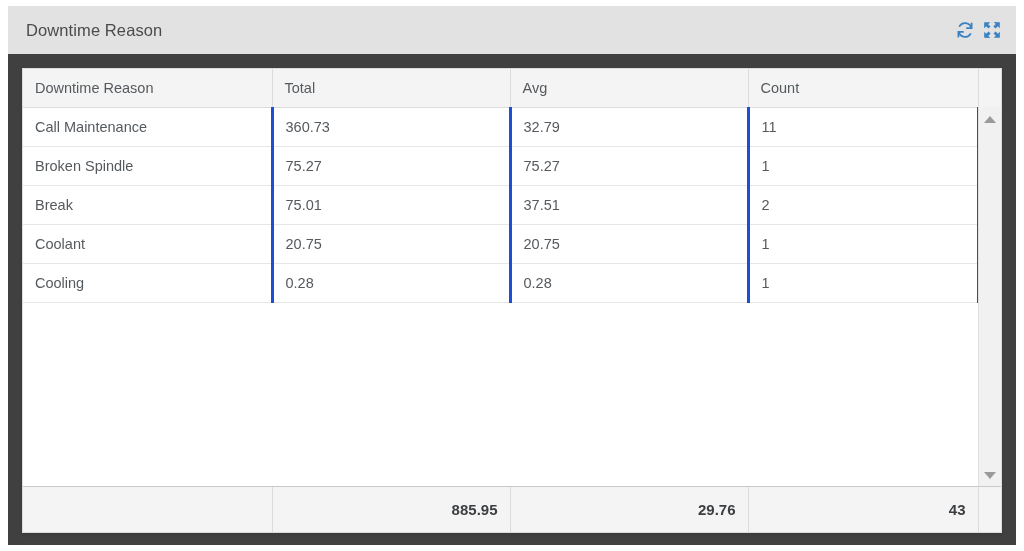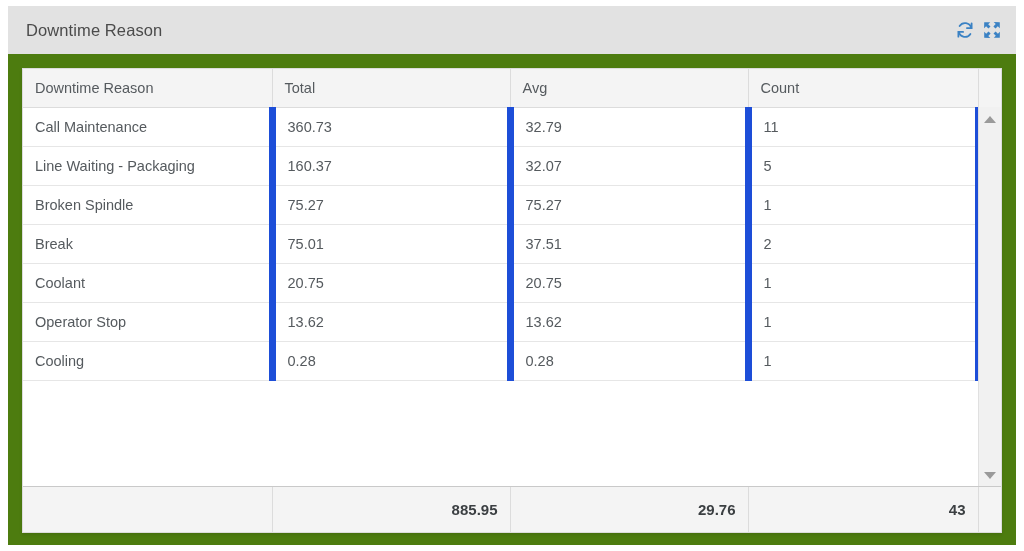--- a/index.html
+++ b/index.html
@@ -15,21 +15,21 @@
     font-family: "Liberation Sans", sans-serif;
     -webkit-font-smoothing: antialiased;
   }
 
   .panel {
     position: absolute;
     left: 8px;
     top: 6px;
     width: 1008px;
     height: 539px;
-    background: #4d7c0f;
+    background: #404040;
     box-sizing: border-box;
   }
 
   
   .panel-header {
     position: absolute;
     left: 0;
     top: 0;
     width: 1008px;
     height: 48px;
@@ -106,21 +106,21 @@
     white-space: nowrap;
     vertical-align: middle;
   }
   table.dt thead th.gutter {
     padding: 0;
     border-right: none;
   }
 
   table.dt tbody td {
     height: 39px;
-    border-right: 7px solid #1d4ed8;
+    border-right: 3px solid #1d4ed8;
     border-bottom: 1px solid #e6e6e6;
     color: #555a5e;
     font-size: 14.5px;
     padding: 0 12px;
     box-sizing: border-box;
     background: #ffffff;
     white-space: nowrap;
     vertical-align: middle;
   }
   table.dt tbody td.num { text-align: left; }
@@ -254,51 +254,37 @@
         </thead>
         <tbody id="dt-body">
             <tr>
               <td>Call Maintenance</td>
               <td class="num">360.73</td>
               <td class="num">32.79</td>
               <td class="num">11</td>
               <td class="gutter"></td>
             </tr>
             <tr>
-              <td>Line Waiting - Packaging</td>
-              <td class="num">160.37</td>
-              <td class="num">32.07</td>
-              <td class="num">5</td>
-              <td class="gutter"></td>
-            </tr>
-            <tr>
               <td>Broken Spindle</td>
               <td class="num">75.27</td>
               <td class="num">75.27</td>
               <td class="num">1</td>
               <td class="gutter"></td>
             </tr>
             <tr>
               <td>Break</td>
               <td class="num">75.01</td>
               <td class="num">37.51</td>
               <td class="num">2</td>
               <td class="gutter"></td>
             </tr>
             <tr>
               <td>Coolant</td>
               <td class="num">20.75</td>
               <td class="num">20.75</td>
-              <td class="num">1</td>
-              <td class="gutter"></td>
-            </tr>
-            <tr>
-              <td>Operator Stop</td>
-              <td class="num">13.62</td>
-              <td class="num">13.62</td>
               <td class="num">1</td>
               <td class="gutter"></td>
             </tr>
             <tr>
               <td>Cooling</td>
               <td class="num">0.28</td>
               <td class="num">0.28</td>
               <td class="num">1</td>
               <td class="gutter"></td>
             </tr>

